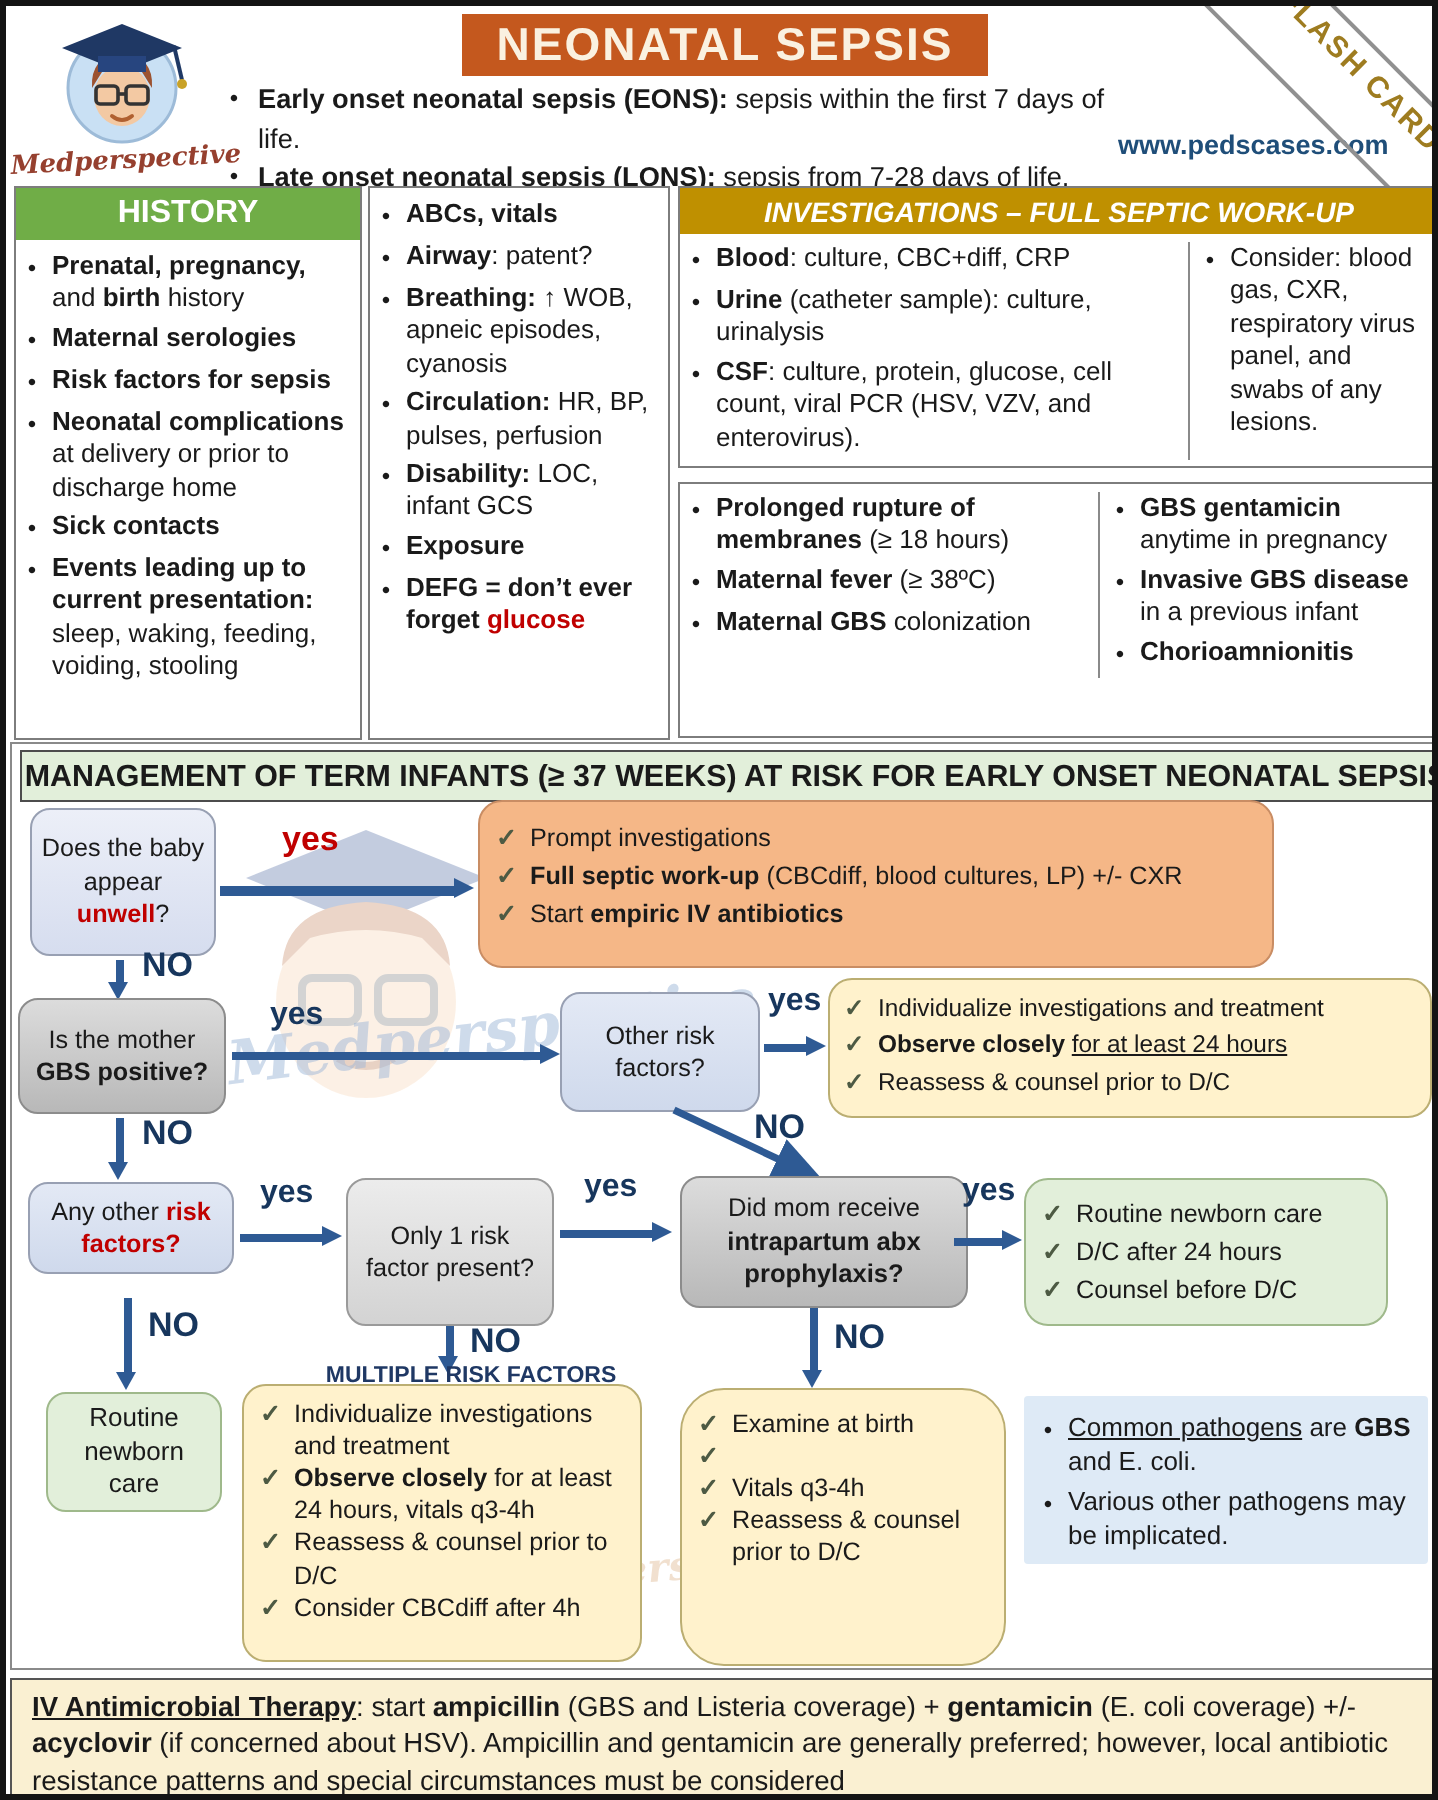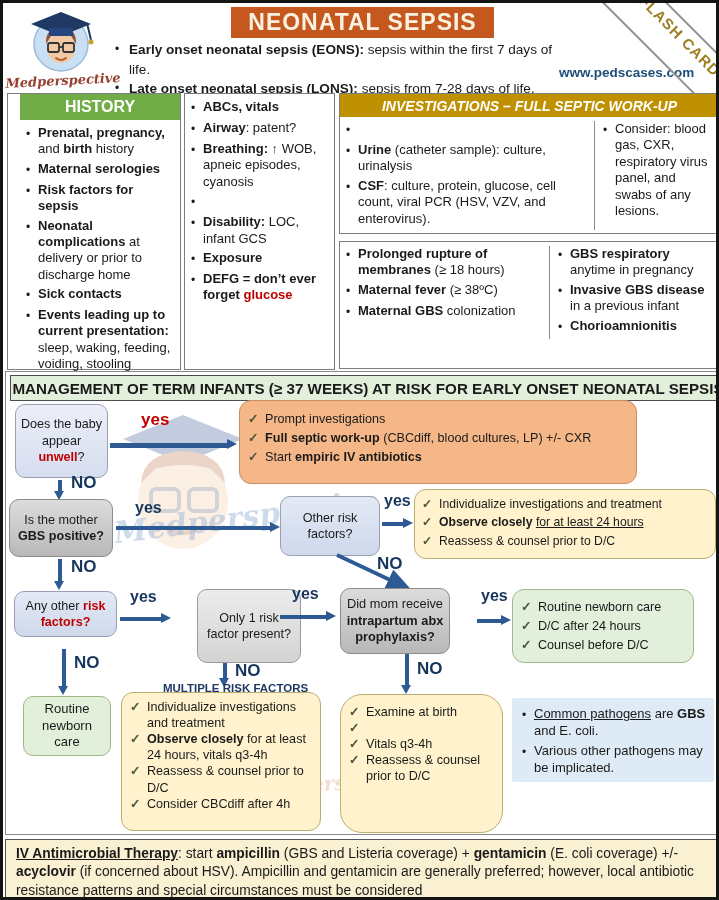--- a/index.html
+++ b/index.html
@@ -99,21 +99,21 @@
       <span><span class="sg-b">Late onset neonatal sepsis (LONS):</span><span> sepsis from 7-28 days of life.</span></span>
     </div>
   </div>
 
   <div class="abs site">www.pedscases.com</div>
 
   <div class="abs rib-line" style="left:596px;top:-6px;width:175px;"></div>
   <div class="abs rib-line" style="left:655px;top:-10px;width:165px;"></div>
   <div class="abs rib-text">FLASH CARD</div>
 
-  <div class="abs col" style="left:4px;top:90px;width:174px;height:277px;padding-left:12px;">
+  <div class="abs col" style="left:4px;top:90px;width:174px;height:277px;">
     <div class="col-head" style="background:#70AD47;font-size:16px;">HISTORY</div>
     <div class="col-body">
       <div class="bl">
           <span class="blt">•</span>
           <span><span class="sg-b">Prenatal, pregnancy,</span><span> and </span><span class="sg-b">birth</span><span> history</span></span>
         </div>
       <div class="bl">
           <span class="blt">•</span>
           <span><span class="sg-b">Maternal serologies</span></span>
         </div>
@@ -145,20 +145,21 @@
       <div class="bl">
           <span class="blt">•</span>
           <span><span class="sg-b">Airway</span><span>: patent?</span></span>
         </div>
       <div class="bl">
           <span class="blt">•</span>
           <span><span class="sg-b">Breathing:</span><span> ↑ WOB, apneic episodes, cyanosis</span></span>
         </div>
       <div class="bl">
           <span class="blt">•</span>
+          <span><span class="sg-b">Circulation:</span><span> HR, BP, pulses, perfusion</span></span>
         </div>
       <div class="bl">
           <span class="blt">•</span>
           <span><span class="sg-b">Disability:</span><span> LOC, infant GCS</span></span>
         </div>
       <div class="bl">
           <span class="blt">•</span>
           <span><span class="sg-b">Exposure</span></span>
         </div>
       <div class="bl">
@@ -167,20 +168,21 @@
         </div>
     </div>
   </div>
 
   <div class="abs col" style="left:336px;top:90px;width:381px;height:141px;">
     <div class="col-head" style="background:#BF9000;font-size:14px;height:23px;font-style:italic;">INVESTIGATIONS – FULL SEPTIC WORK-UP</div>
     <div class="col-body split" style="padding:4px 4px;">
       <div class="lft" style="width:246px;">
         <div class="bl">
             <span class="blt">•</span>
+            <span><span class="sg-b">Blood</span><span>: culture, CBC+diff, CRP</span></span>
           </div>
         <div class="bl">
             <span class="blt">•</span>
             <span><span class="sg-b">Urine</span><span> (catheter sample): culture, urinalysis</span></span>
           </div>
         <div class="bl">
             <span class="blt">•</span>
             <span><span class="sg-b">CSF</span><span>: culture, protein, glucose, cell count, viral PCR (HSV, VZV, and enterovirus).</span></span>
           </div>
       </div>
@@ -205,21 +207,21 @@
             <span><span class="sg-b">Maternal fever</span><span> (≥ 38ºC)</span></span>
           </div>
         <div class="bl">
             <span class="blt">•</span>
             <span><span class="sg-b">Maternal GBS</span><span> colonization</span></span>
           </div>
       </div>
       <div class="rgt" style="flex:1;">
         <div class="bl">
             <span class="blt">•</span>
-            <span><span class="sg-b">GBS respiratory</span><span> anytime in pregnancy</span></span>
+            <span><span class="sg-b">GBS gentamicin</span><span> anytime in pregnancy</span></span>
           </div>
         <div class="bl">
             <span class="blt">•</span>
             <span><span class="sg-b">Invasive GBS disease</span><span> in a previous infant</span></span>
           </div>
         <div class="bl">
             <span class="blt">•</span>
             <span><span class="sg-b">Chorioamnionitis</span></span>
           </div>
       </div>
@@ -297,26 +299,26 @@
       </defs>
     <line x1="6" y1="4" x2="74" y2="36" stroke="#2E5A94" stroke-width="3.6" marker-end="url(#ah)"></line>
   </svg>
   <div class="abs lbl" style="left:374px;top:551px;">NO</div>
 
   <div class="abs qbox qb-steel" style="left:11px;top:588px;width:103px;height:46px;">
     <span><span>Any other </span><span class="sg-b sg-r">risk factors?</span></span>
   </div>
   <div class="abs lbl" style="left:127px;top:585px;font-size:16px;">yes</div>
   <div class="abs arh" style="left:117px;top:614px;width:42px;"></div>
-  <div class="abs qbox qb-lgray" style="left:170px;top:586px;width:104px;height:74px;margin-left:24px;">
+  <div class="abs qbox qb-lgray" style="left:170px;top:586px;width:104px;height:74px;">
     <span><span>Only 1 risk factor present?</span></span>
   </div>
   <div class="abs lbl" style="left:289px;top:582px;font-size:16px;">yes</div>
   <div class="abs arh" style="left:277px;top:612px;width:47px;"></div>
-  <div class="abs qbox qb-gray" style="left:337px;top:585px;width:110px;height:66px;font-size:12.8px;">
+  <div class="abs qbox qb-gray" style="left:337px;top:585px;width:144px;height:66px;font-size:12.8px;">
     <span><span>Did mom receive </span><span class="sg-b">intrapartum abx prophylaxis?</span></span>
   </div>
   <div class="abs lbl" style="left:478px;top:584px;font-size:16px;">yes</div>
   <div class="abs arh" style="left:474px;top:616px;width:25px;"></div>
   <div class="abs abox ab-green nw" style="left:509px;top:586px;width:182px;height:74px;padding-top:8px;">
     <div class="ck">
         <span class="chk">✓</span>
         <span class="t"><span>Routine newborn care</span></span>
       </div>
     <div class="ck">

